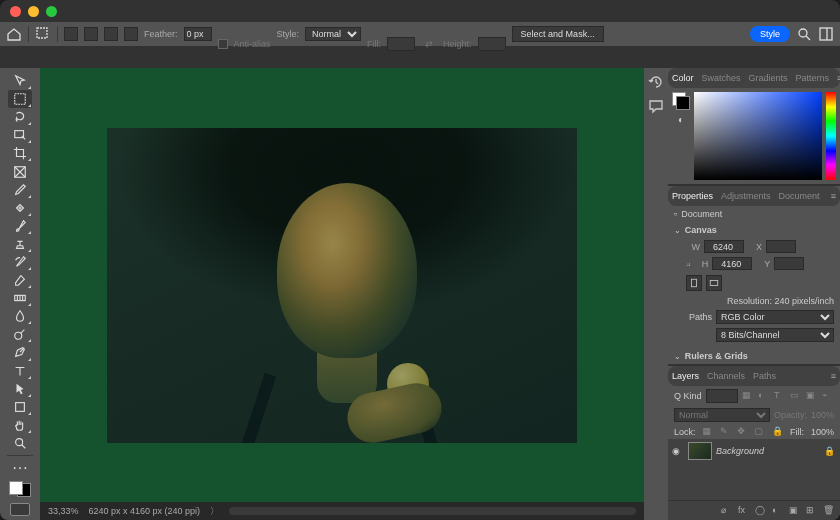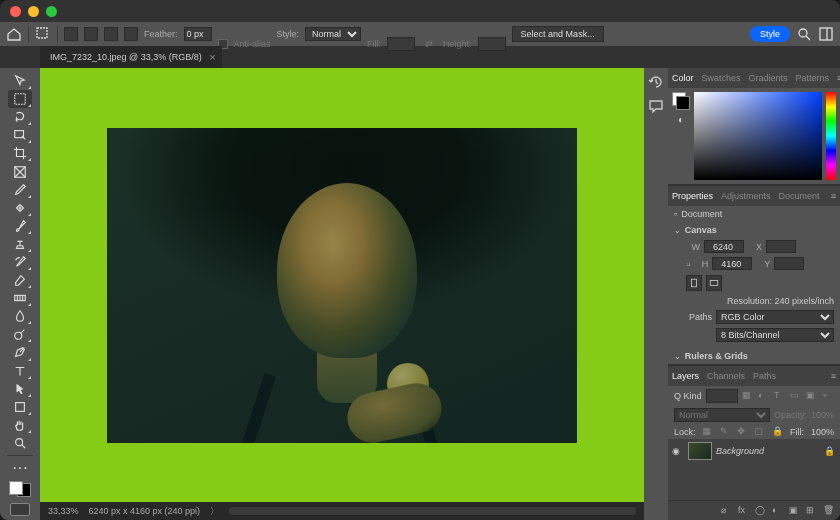--- a/index.html
+++ b/index.html
@@ -40,21 +40,21 @@
 .tool { width: 24px; height: 24px; display: flex; align-items: center; justify-content: center; color: #ddd; border-radius: 2px; position: relative; }
 .tool.active { background: #3a3a3a; }
 .tool .tri { position: absolute; right: 1px; bottom: 1px; width: 0; height: 0; border-left: 3px solid transparent; border-bottom: 3px solid #ccc; }
 .tool svg { width: 14px; height: 14px; }
 .tool-div { width: 26px; height: 1px; background: #3a3a3a; margin: 3px 0; }
 .swatches { width: 22px; height: 22px; position: relative; margin-top: 4px; }
 .swatches .fg { position: absolute; top: 0; left: 0; width: 14px; height: 14px; background: #fff; border: 1px solid #888; }
 .swatches .bg { position: absolute; bottom: 0; right: 0; width: 14px; height: 14px; background: #000; border: 1px solid #888; }
 .toolmode { margin-top: 6px; width: 20px; height: 16px; border: 1px solid #888; border-radius: 2px; background: #3a3a3a; }
 
-.canvaswrap { flex: 1; background: #84cc16; position: relative; display: flex; flex-direction: column; }
+.canvaswrap { flex: 1; background: #14532d; position: relative; display: flex; flex-direction: column; }
 .canvas { flex: 1; display: flex; align-items: center; justify-content: center; }
 .img { width: 470px; height: 315px; background: #1a2a25; position: relative; overflow: hidden; }
 
 .img .hair { position: absolute; left: -40px; top: -40px; width: 560px; height: 260px; background: radial-gradient(ellipse at 50% 30%, rgba(0,0,0,0.95) 0%, rgba(0,0,0,0.85) 30%, transparent 58%); }
 .img .face { position: absolute; left: 170px; top: 55px; width: 140px; height: 175px; background: radial-gradient(ellipse at 40% 35%, #d9b05a 0%, #b88a3e 25%, #5a5a28 55%, #243a2f 80%); border-radius: 50% 50% 45% 45%; }
 .img .neck { position: absolute; left: 210px; top: 205px; width: 60px; height: 70px; background: linear-gradient(#8b7a3a, #4a5a34); border-radius: 20px; }
 .img .strap1 { position: absolute; left: 145px; top: 245px; width: 12px; height: 80px; background: #0a1418; transform: rotate(18deg); }
 .img .strap2 { position: absolute; left: 310px; top: 245px; width: 12px; height: 80px; background: #0a1418; transform: rotate(-15deg); }
 .img .fruit { position: absolute; left: 280px; top: 235px; width: 42px; height: 42px; background: radial-gradient(circle at 35% 30%, #f5e68a, #c9b548 60%, #6a6a30); border-radius: 50%; }
 .img .hand { position: absolute; left: 240px; top: 260px; width: 95px; height: 50px; background: radial-gradient(ellipse at 40% 30%, #b89a4a, #6a6a30 70%, transparent); border-radius: 40px; transform: rotate(-12deg); }
@@ -62,21 +62,21 @@
 
 .status { height: 18px; background: #282828; color: #aaa; font-size: 9px; display: flex; align-items: center; padding: 0 8px; gap: 10px; }
 .status .scroll { flex: 1; height: 8px; background: #3a3a3a; border-radius: 4px; }
 
 
 .dock { width: 24px; background: #535353; display: flex; flex-direction: column; align-items: center; padding-top: 6px; gap: 8px; }
 .dock .ic { width: 16px; height: 16px; color: #ccc; }
 
 
 .panels { width: 172px; background: #535353; display: flex; flex-direction: column; font-size: 9px; color: #ccc; }
-.ptabs { display: flex; height: 20px; align-items: center; padding: 0 4px; gap: 8px; background: #414141; }
+.ptabs { display: flex; height: 20px; align-items: center; padding: 0 4px; gap: 8px; background: #414141; border-radius: 8px; }
 .ptabs span { color: #888; }
 .ptabs span.act { color: #eee; font-weight: 500; }
 .ptabs .menu { margin-left: auto; color: #aaa; }
 
 .colorbody { height: 96px; display: flex; padding: 4px; gap: 4px; }
 .colorbody .sw { width: 18px; display: flex; flex-direction: column; gap: 4px; align-items: center; }
 .colorbody .swb { width: 14px; height: 14px; background: #fff; border: 1px solid #888; position:relative;}
 .colorbody .swb2 { position:absolute; left:4px; top:4px; width:14px;height:14px;background:#000;border:1px solid #888;}
 .colorbody .field { flex: 1; background: linear-gradient(to right, #fff, #0040ff); position: relative; }
 .colorbody .field::after { content: ''; position: absolute; inset: 0; background: linear-gradient(to top, #000, transparent); }
@@ -164,24 +164,20 @@
   <div class="ic">
       <svg viewBox="0 0 16 16">
         <rect x="2" y="2" width="12" height="12"></rect>
         <path d="M9 2v12"></path>
       </svg>
     </div>
 </div>
 
 <div class="tabbar">
   <div class="tabhome"></div>
-  <div class="tab">
-    <span>IMG_7232_10.jpeg @ 33,3% (RGB/8)</span>
-    <span class="x">×</span>
-  </div>
 </div>
 
 <div class="main">
 
   <div class="toolcol">
     <div class="tool">
         <svg viewBox="0 0 16 16">
           <path d="M3 2l10 5-4 1-1 4z"></path>
         </svg>
         <span class="tri"></span>

